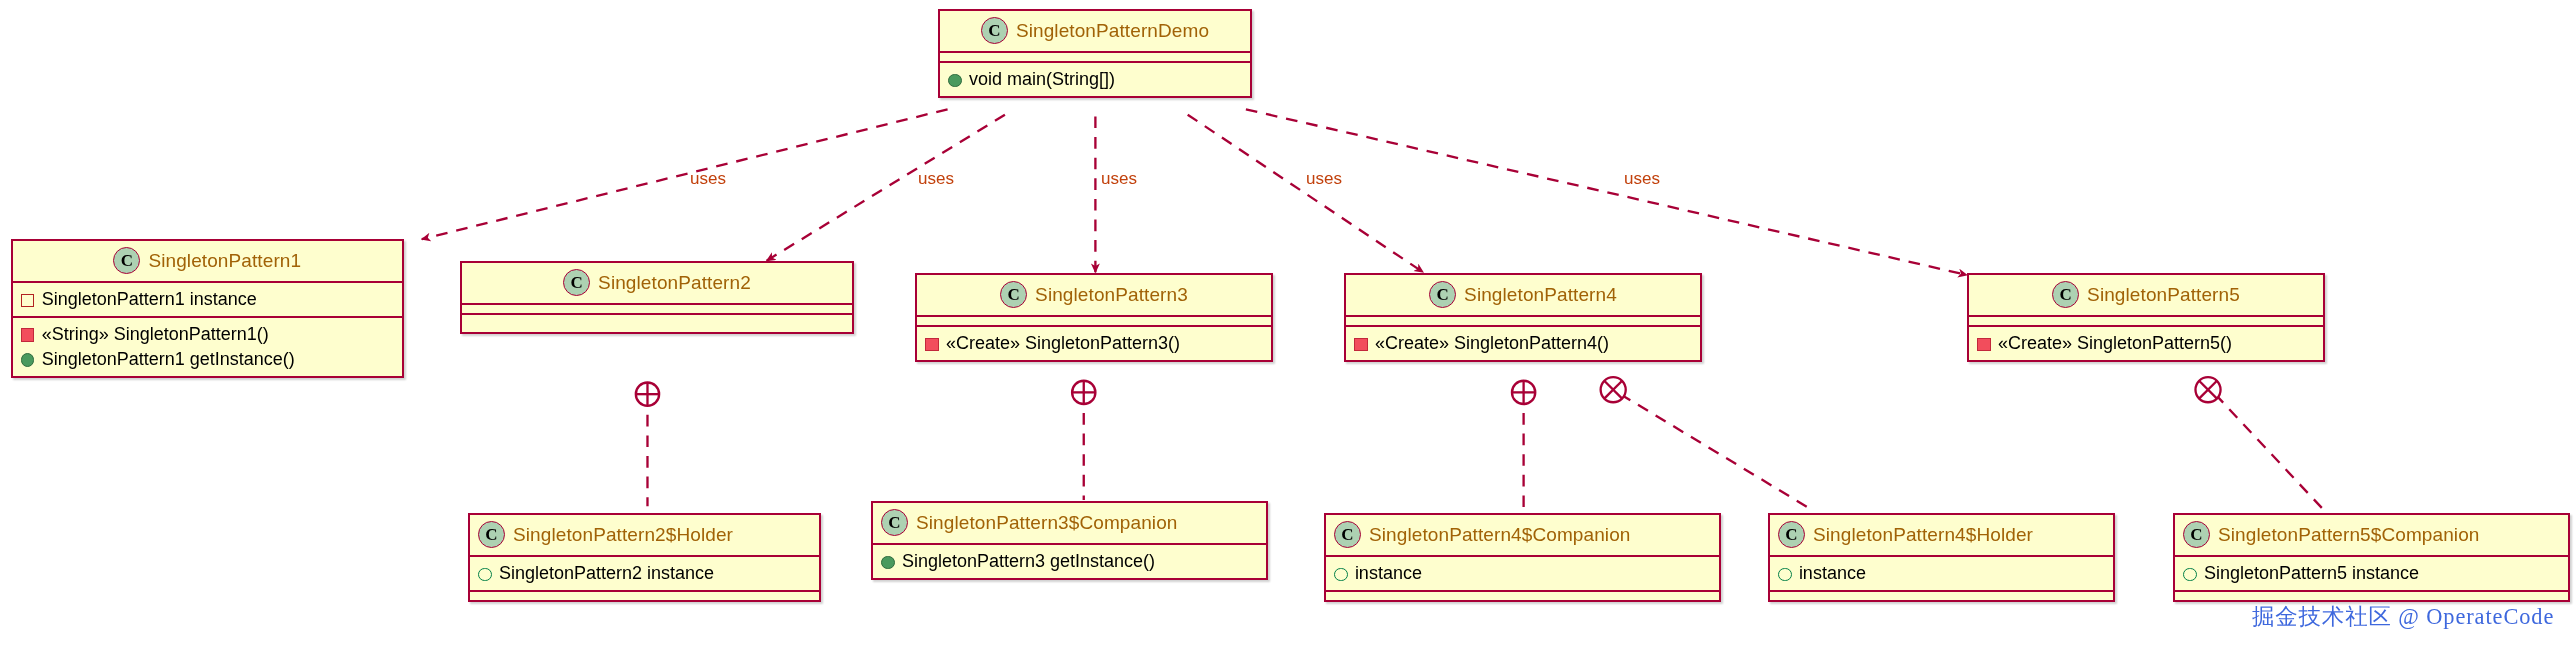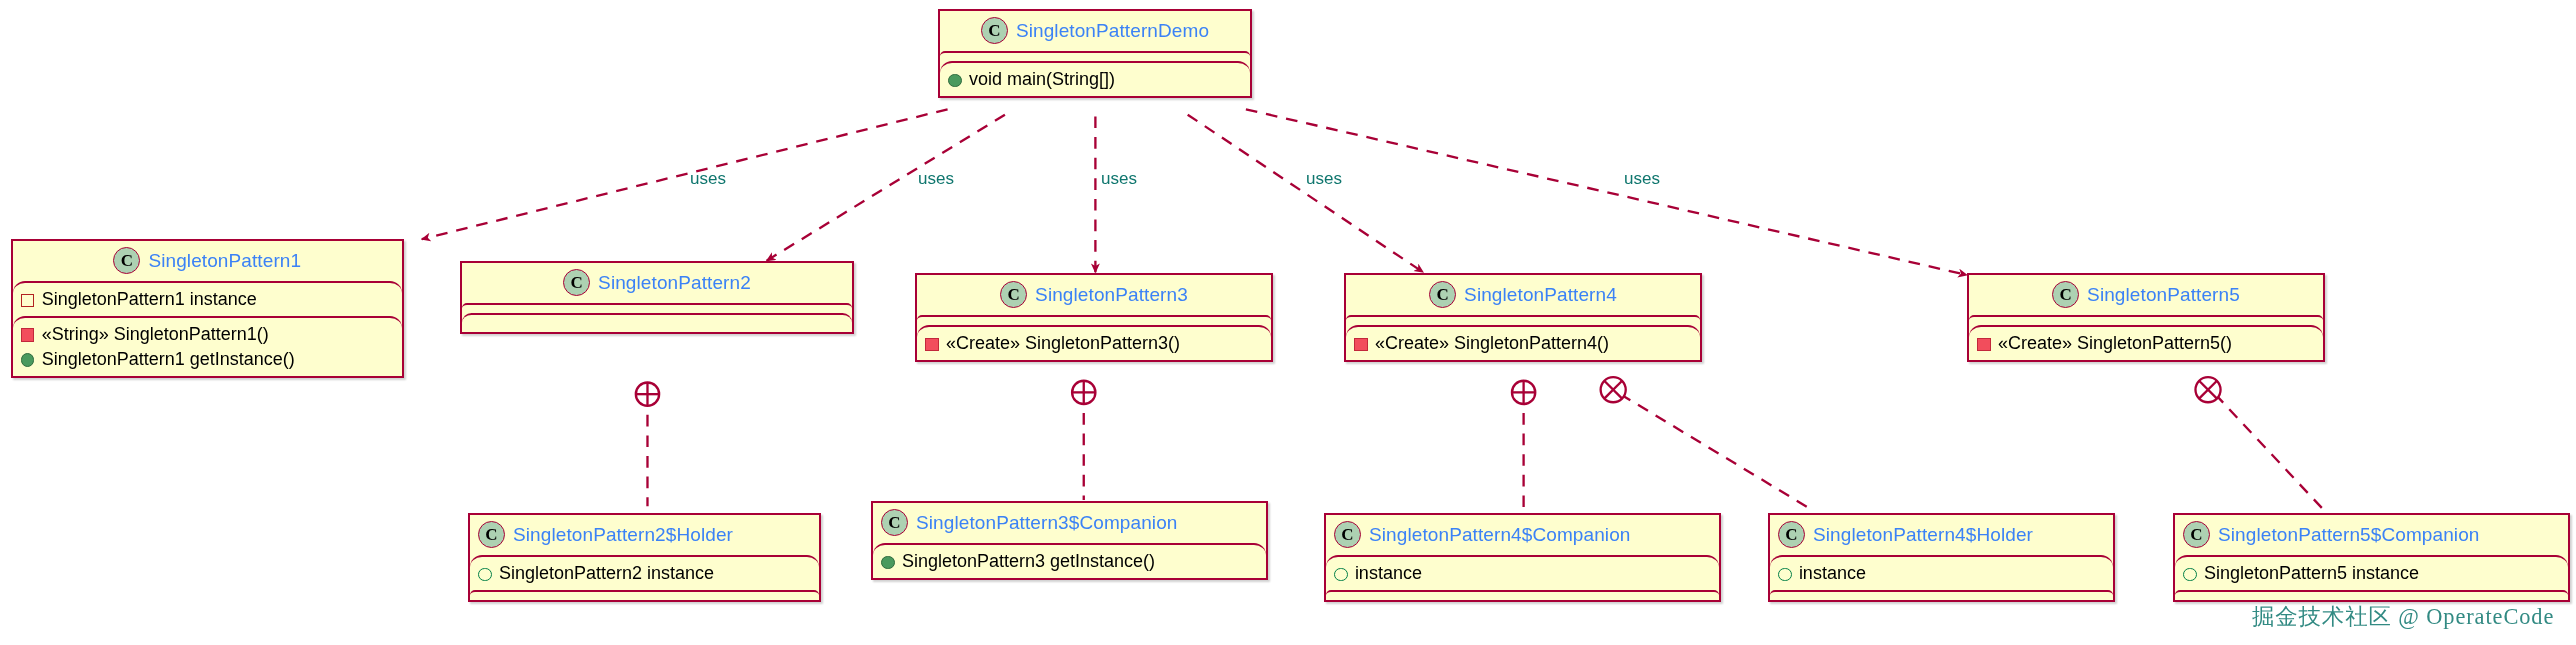--- a/index.html
+++ b/index.html
@@ -57,28 +57,27 @@
     align-items: center;
     justify-content: center;
     font-size: 17px;
     font-weight: bold;
     color: #000000;
     font-family: "Liberation Serif", serif;
     line-height: 1;
   }
   .class-title {
     font-size: 19px;
-    color: #3b82f6;
+    color: #a16207;
     letter-spacing: 0.1px;
   }
   .compartment {
     border-top: 2.2px solid #A80036;
     padding: 3.6px 0 4.5px 0;
     min-height: 8px;
-    border-radius: 12px;
   }
   .compartment.empty {
     padding: 0;
     height: 8px;
     min-height: 8px;
   }
   .member {
     display: flex;
     align-items: center;
     gap: 7.2px;
@@ -114,30 +113,30 @@
   .vis.package-field {           
     border-radius: 50%;
     border: 1.8px solid #038048;
     background: #FEFECE;
   }
 
   
   .edge-label {
     position: absolute;
     font-size: 17px;
-    color: #0f766e;
+    color: #c2410c;
     white-space: nowrap;
     background: transparent;
   }
 
   
   .watermark {
     position: absolute;
     font-size: 22.4px;
-    color: #0f766e;
+    color: #1d4ed8;
     font-family: "Liberation Serif", serif;
     white-space: nowrap;
     letter-spacing: 0.9px;
     opacity: 0.85;
   }
 </style>
 </head>
 <body>
 
 <div id="stage">

